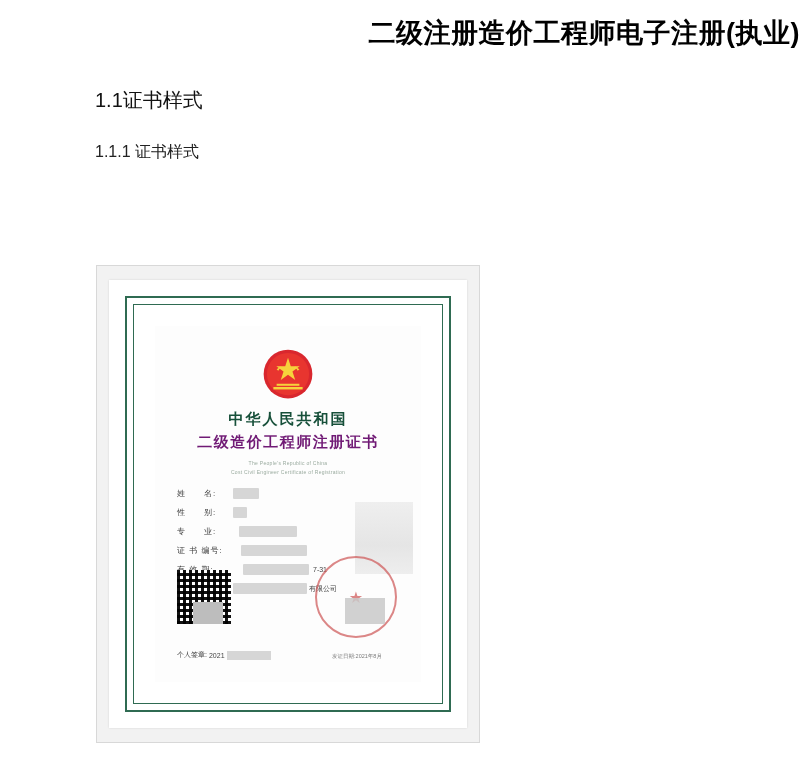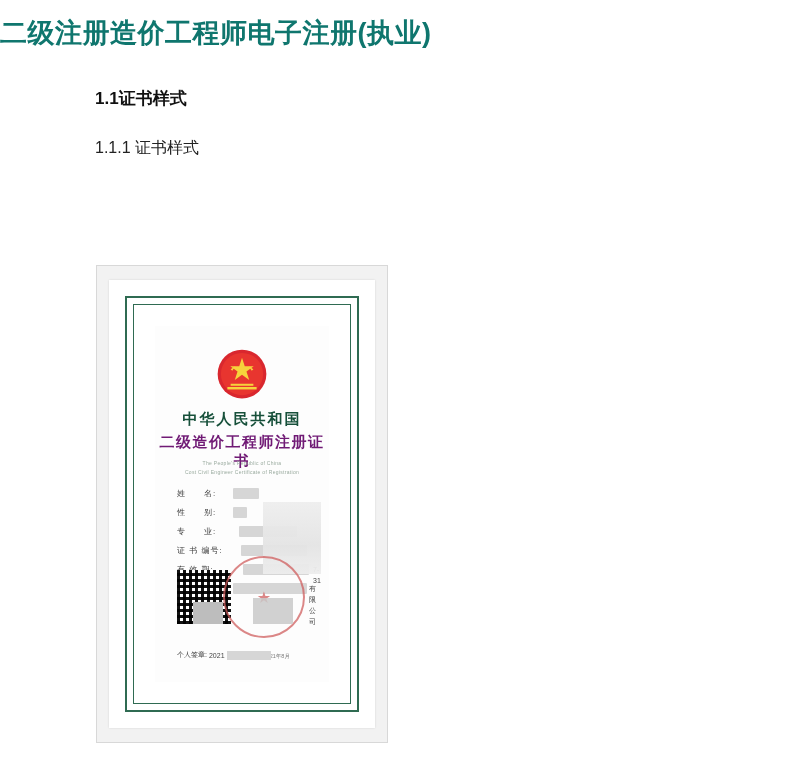--- a/index.html
+++ b/index.html
@@ -15,57 +15,58 @@
     position: relative;
     overflow: hidden;
   }
   .page {
     width: 800px;
     height: 770px;
     position: relative;
     box-sizing: border-box;
   }
   .doc-title {
-    text-align: left;
+    text-align: right;
     font-size: 27px;
     font-weight: bold;
     line-height: 1.45;
-    color: #0f766e;
+    color: #000000;
     padding-top: 14px;
     letter-spacing: 0.5px;
+    padding-left: 8px;
   }
   .doc-title .line2 {
     display: block;
   }
   .h1 {
     font-size: 25px;
     color: #4a4a4a;
     font-weight: normal;
     margin: 40px 0 0 95px;
     letter-spacing: 1px;
   }
   .h2 {
-    font-size: 17px;
-    font-weight: bold;
+    font-size: 20px;
+    font-weight: normal;
     color: #111;
     margin: 34px 0 0 95px;
   }
   .h3 {
     font-size: 16px;
     font-weight: normal;
     color: #222;
     margin: 28px 0 0 95px;
   }
 
   
   .cert-figure {
     position: absolute;
     left: 96px;
     top: 265px;
-    width: 292px;
+    width: 384px;
     height: 478px;
     background: #f2f2f2;
     border: 1px solid #d8d8d8;
     box-sizing: border-box;
   }
   .cert-paper {
     position: absolute;
     left: 12px;
     top: 14px;
     right: 12px;

